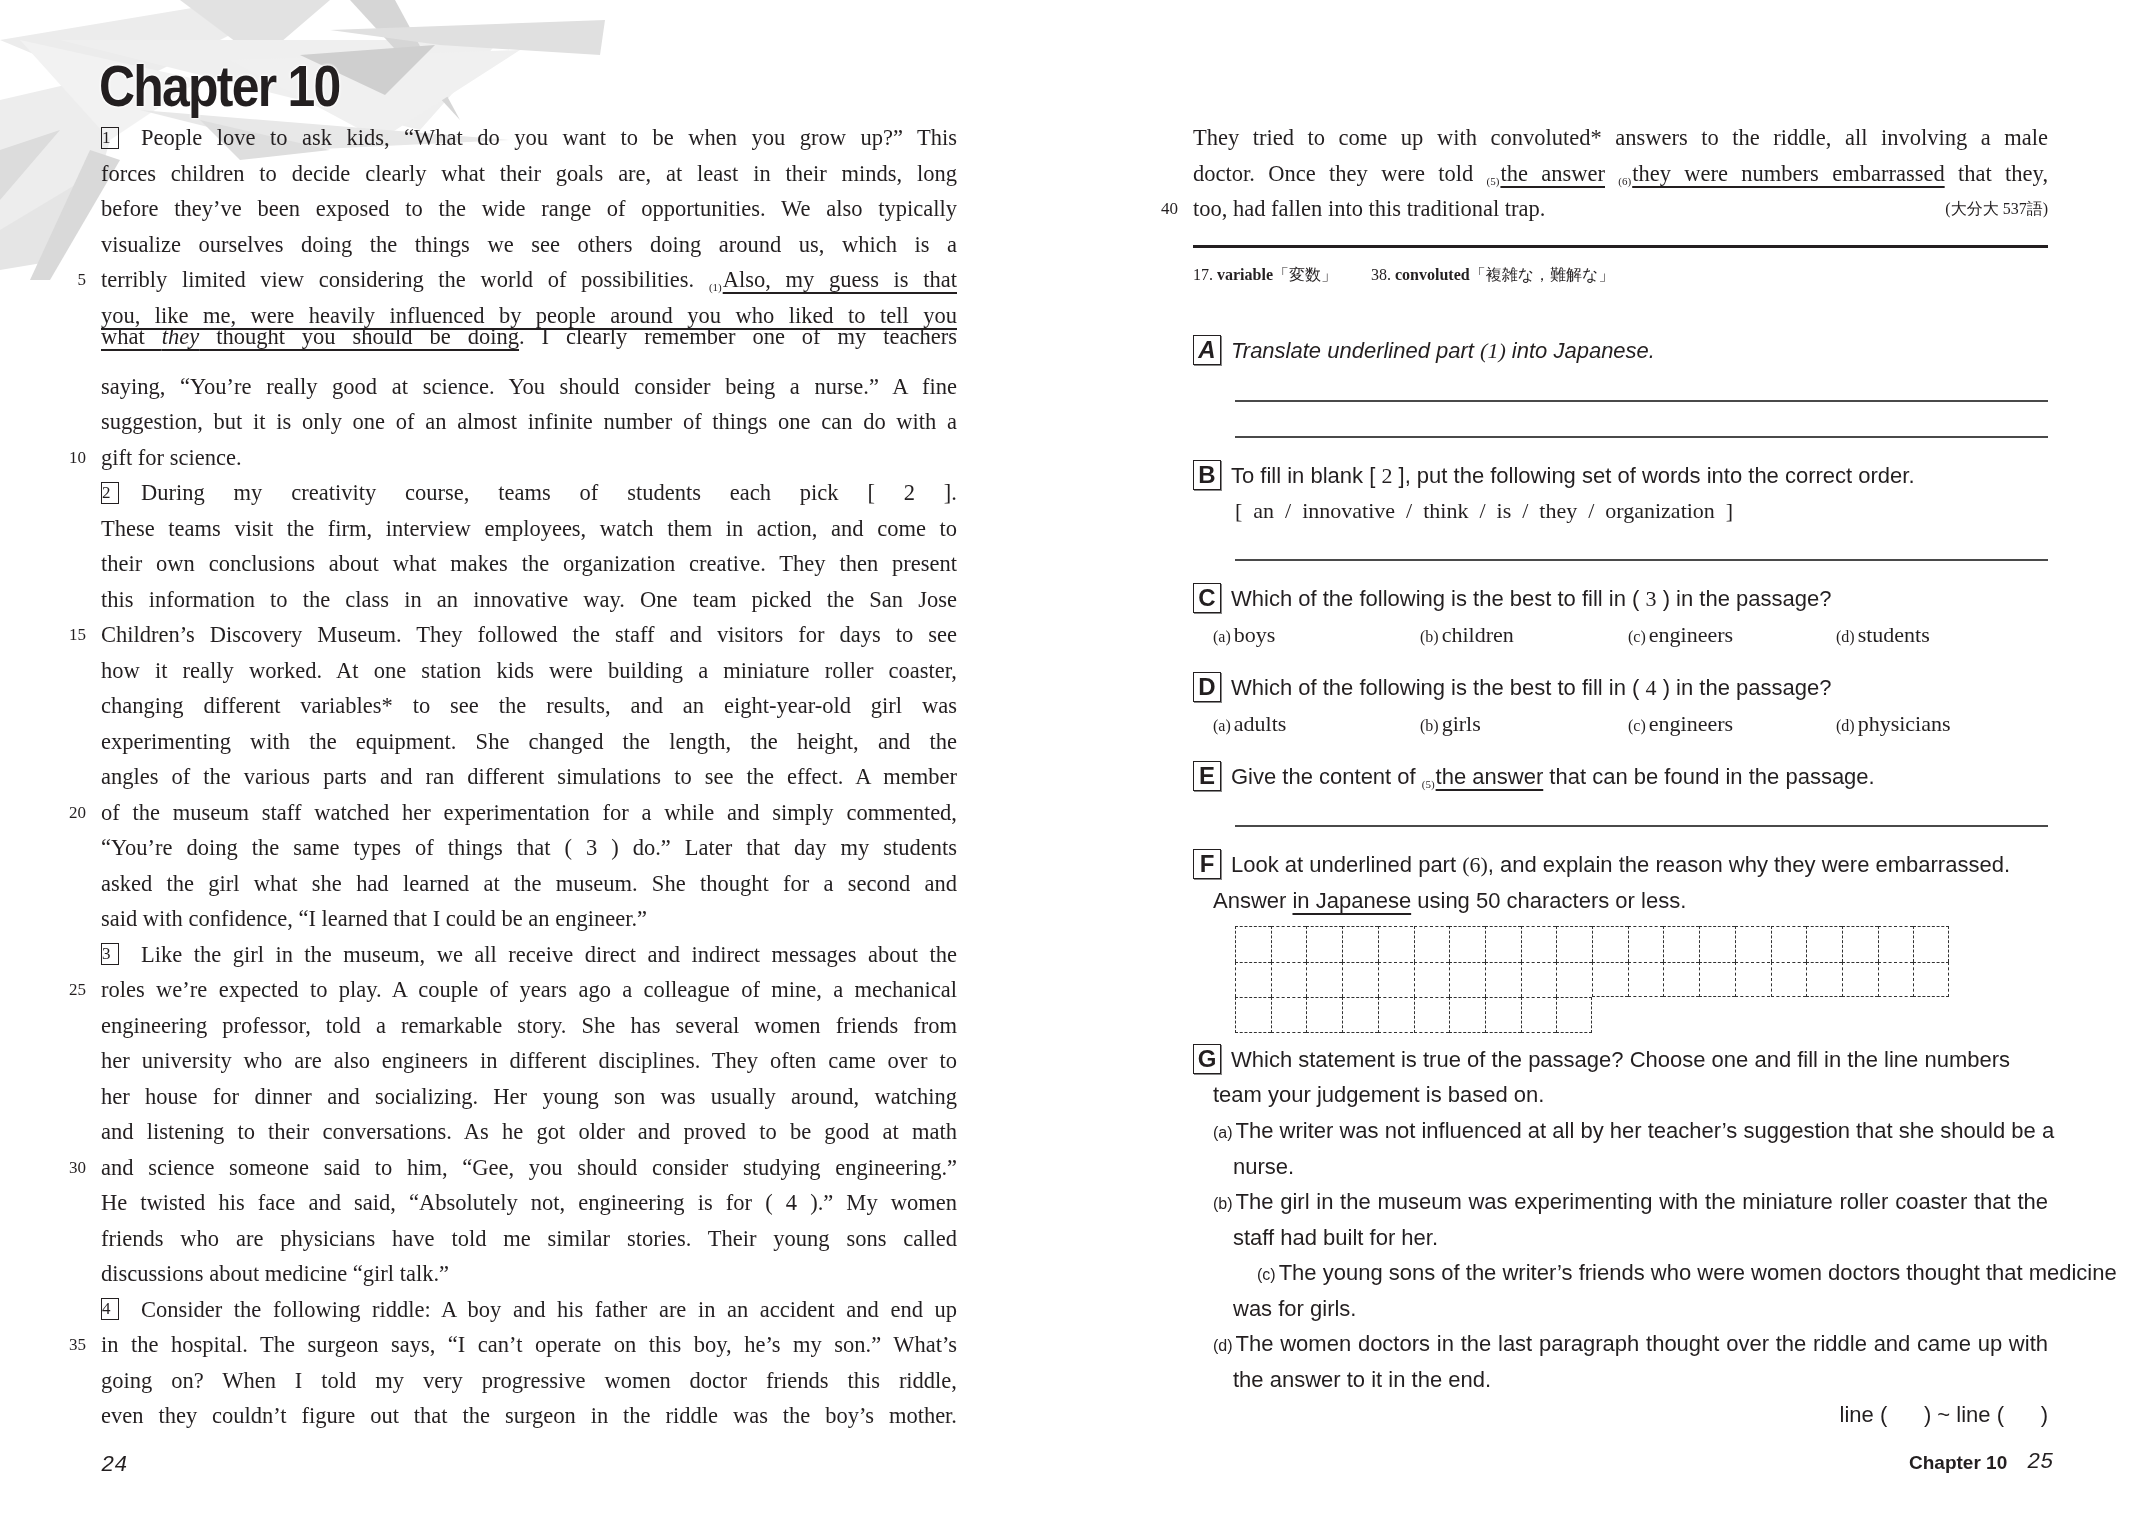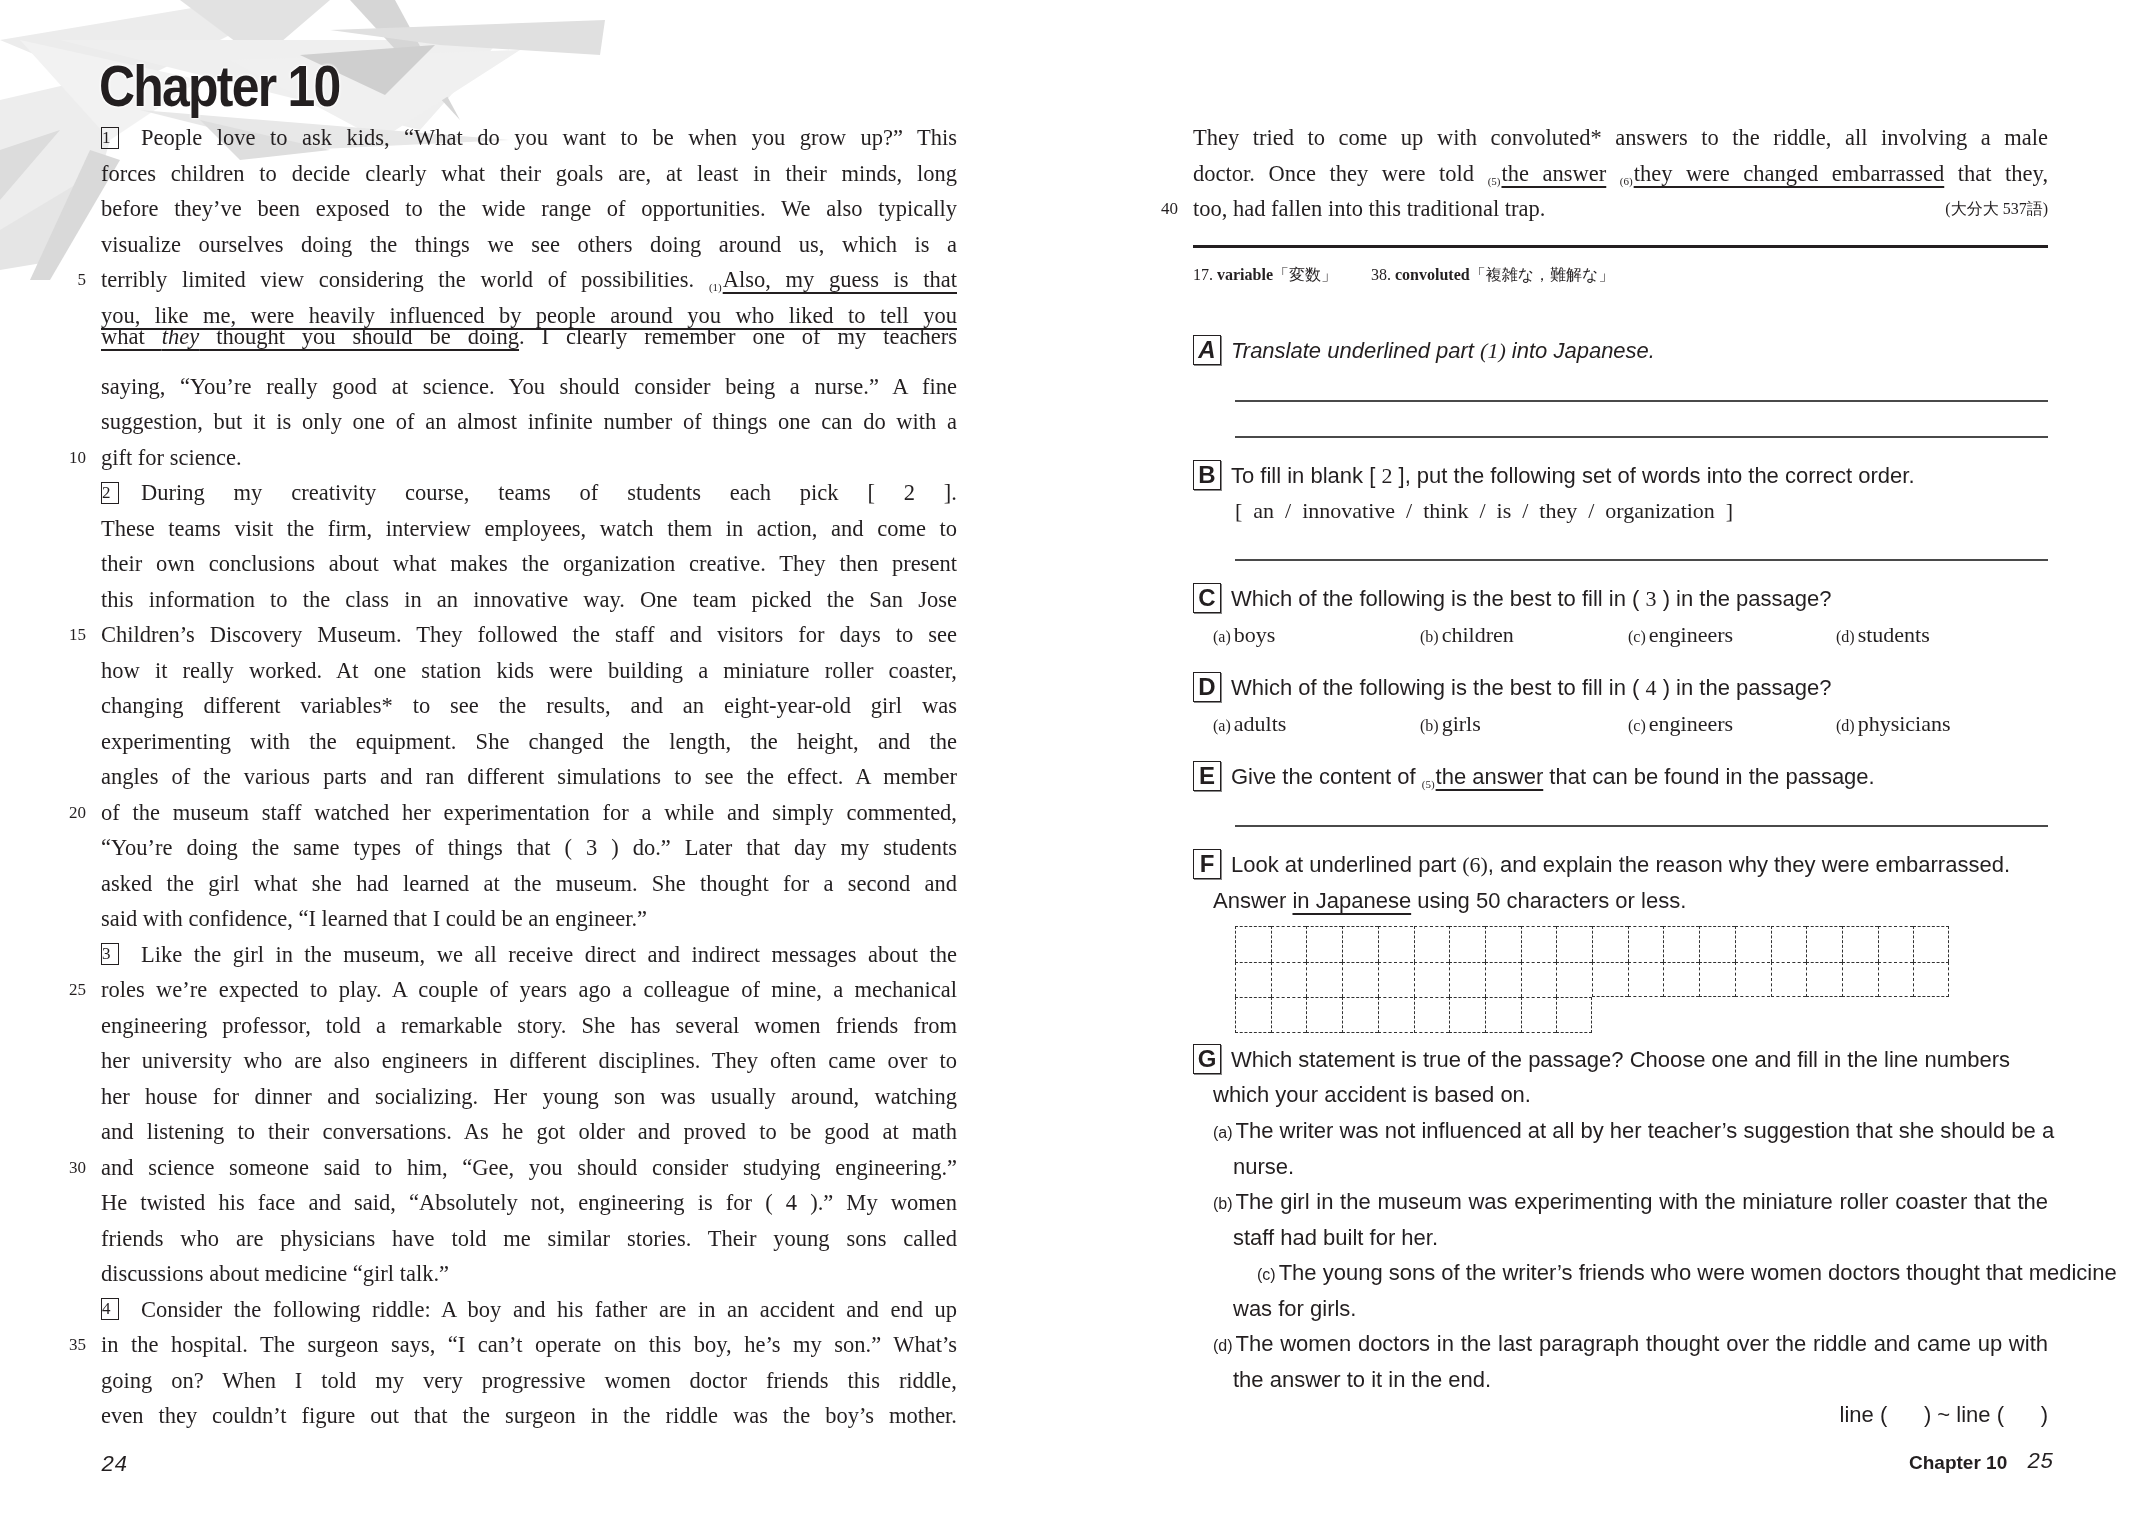--- a/index.html
+++ b/index.html
@@ -109,21 +109,21 @@
     <div class="line just" style="top: 1291.5px;"><span class="pbox">4</span><span>Consider the following riddle: A boy and his father are in an accident and end up</span></div>
     <div class="line just" style="top: 1327px;"><span>in the hospital.  The surgeon says, “I can’t operate on this boy, he’s my son.”  What’s</span></div>
     <div class="lnum" style="top: 1327px;">35</div>
     <div class="line just" style="top: 1362.5px;"><span>going on? When I told my very progressive women doctor friends this riddle,</span></div>
     <div class="line just" style="top: 1398px;"><span>even they couldn’t figure out that the surgeon in the riddle was the boy’s mother.</span></div>
   </div>
 <div class="pagenum" style="left:101px; top:1453px;">24</div>
 
 <div class="right" id="right-page">
     <div class="line just" style="top: 120px;"><span>They tried to come up with convoluted* answers to the riddle, all involving a male</span></div>
-    <div class="line just" style="top: 155.5px;"><span>doctor.  Once they were told </span><span class="sub">(5)</span><span class="ul">the answer</span> <span class="sub">(6)</span><span class="ul">they were changed embarrassed</span><span> that they,</span></div>
+    <div class="line just" style="top: 155.5px;"><span>doctor.  Once they were told </span><span class="sub">(5)</span><span class="ul">the answer</span> <span class="sub">(6)</span><span class="ul">they were numbers embarrassed</span><span> that they,</span></div>
     <div class="line" style="top: 191px;"><span>too, had fallen into this traditional trap.</span><span style="position: absolute; right: 0px; font-size: 16px;">(大分大 537語)</span></div>
     <div class="lnum" style="top: 191px;">40</div>
   </div>
 <div class="rule"></div>
 <div class="foot">
   <span>17.</span>
   <b>variable</b><span>「変数」</span>
   <span style="display:inline-block;width:26px"></span>
   <span>38.</span>
   <b>convoluted</b><span>「複雑な，難解な」</span>
@@ -221,21 +221,21 @@
     <div class="cell bb" style="left: 178.5px; top: 71.4px;"></div>
     <div class="cell bb" style="left: 214.2px; top: 71.4px;"></div>
     <div class="cell bb" style="left: 249.9px; top: 71.4px;"></div>
     <div class="cell bb" style="left: 285.6px; top: 71.4px;"></div>
     <div class="cell rb bb" style="left: 321.3px; top: 71.4px;"></div>
   </div>
 
 <div class="q" style="top:1042px;">
   <span class="qbox">G</span><span>Which statement is true of the passage?  Choose one and fill in the line numbers</span>
 </div>
-<div class="q" style="top:1077px; left:1213px;">which your accident is based on.</div>
+<div class="q" style="top:1077px; left:1213px;">team your judgement is based on.</div>
 <div id="opts-G">
     <div class="gline just" style="left: 1213px; width: 835px; top: 1113px;"><span class="optlbl">(a)</span><span>The writer was not influenced at all by her teacher’s suggestion that she should be a</span></div>
     <div class="gline" style="left: 1233px; top: 1148.5px;">nurse.</div>
     <div class="gline just" style="left: 1213px; width: 835px; top: 1184px;"><span class="optlbl">(b)</span><span>The girl in the museum was experimenting with the miniature roller coaster that the</span></div>
     <div class="gline" style="left: 1233px; top: 1219.5px;">staff had built for her.</div>
     <div class="gline just" style="left: 1213px; width: 835px; top: 1255px; margin-left: 44px;"><span class="optlbl">(c)</span><span>The young sons of the writer’s friends who were women doctors thought that medicine</span></div>
     <div class="gline" style="left: 1233px; top: 1290.5px;">was for girls.</div>
     <div class="gline just" style="left: 1213px; width: 835px; top: 1326px;"><span class="optlbl">(d)</span><span>The women doctors in the last paragraph thought over the riddle and came up with</span></div>
     <div class="gline" style="left: 1233px; top: 1361.5px;">the answer to it in the end.</div>
   </div>

